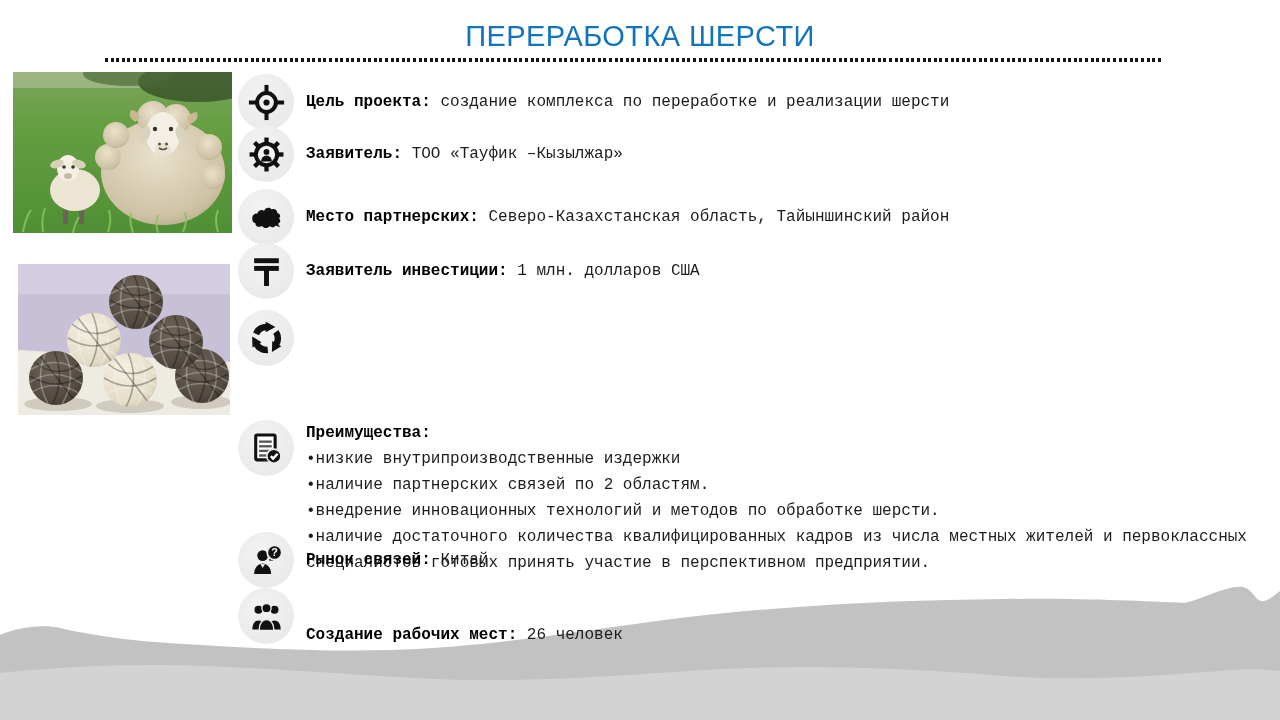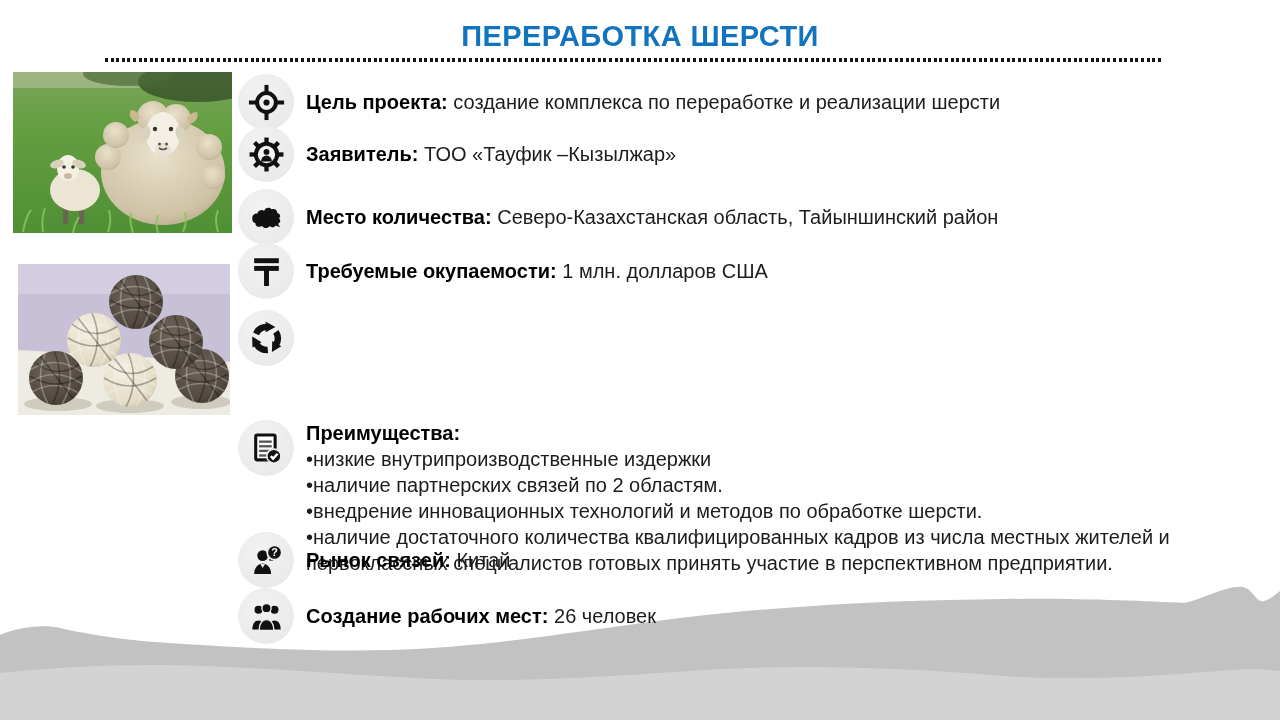--- a/index.html
+++ b/index.html
@@ -1,40 +1,40 @@
 <!DOCTYPE html>
 <html><head>
 <meta charset="utf-8">
 <style>
   html,body{margin:0;padding:0;background:#fff;}
   .slide{position:relative;width:1280px;height:720px;background:#fff;overflow:hidden;
          font-family:"Liberation Sans",sans-serif;}
   .title{position:absolute;top:20px;left:0;width:100%;text-align:center;
-         font-size:29px;font-weight:bold;color:#1274bc;letter-spacing:.4px;}
+         font-size:29px;font-weight:normal;color:#1274bc;letter-spacing:.4px;}
   .divider{position:absolute;left:105px;top:58px;width:1056px;height:4px;
            background:repeating-linear-gradient(90deg,#161616 0 3px,transparent 3px 5.6px);}
   .photo{position:absolute;display:block;}
   #sheep-photo{left:13px;top:72px;width:219px;height:161px;}
   #yarn-photo{left:18px;top:264px;width:212px;height:151px;}
   .row{position:absolute;left:238px;display:flex;align-items:center;}
   .badge{flex:0 0 auto;width:56px;height:56px;border-radius:50%;
          background:radial-gradient(circle at 42% 35%, #f3f3f3 0%, #eaeaea 70%, #e2e2e2 100%);
          display:flex;align-items:center;justify-content:center;}
   .badge svg{width:37px;height:37px;display:block;}
-  .row .text{margin-left:12px;font-size:20px;color:#1c1c1c;white-space:nowrap;}
+  .row .text{margin-left:12px;font-size:16px;color:#1c1c1c;white-space:nowrap;font-family:Liberation Mono, monospace;}
   .lbl{font-weight:bold;color:#000;}
   .row-goal{top:74px;}
   .row-applicant{top:126px;}
   .row-location{top:189px;}
   .row-investment{top:243px;}
   .row-payback{top:310px;}
   .row-advantages{top:372px;align-items:flex-start;margin-top:48px;}
   .row-advantages .text{white-space:normal;width:945px;line-height:26px;}
   .row-market{top:532px;}
-  .row-jobs{top:588px;}
+  .row-jobs{top:588px;align-items:flex-end;}
   .waves{position:absolute;left:0;bottom:0;width:1280px;height:150px;}
 </style>
 </head>
 <body>
 
 <div class="slide">
 
   <div class="title">ПЕРЕРАБОТКА ШЕРСТИ</div>
   <div class="divider"></div>
 
@@ -207,37 +207,37 @@
     </div>
   </div>
 
   <div class="row row-location">
     <div class="badge">
       <svg viewBox="0 0 24 24">
         <path fill="#111" d="M3,14 C2,11 4,9 6,9.5 C6.5,7.5 9,6.5 10.5,7.8 C11,5.5 14,5 15.5,6.8 C17,6 19,7 19,9 C21,9.5 21.5,11.5 20,12.5 C21.5,13.5 21,15.5 19.5,16 L20.8,18.4 L18,17.2 C17,18.8 15,18.5 14.2,17.5 C12.5,19.5 10,19 9.2,17.5 C7,18.8 4.5,17.5 4.8,15.5 C3.5,15.6 3,14.8 3,14 Z"></path>
       </svg>
     </div>
     <div class="text">
-      <span class="lbl">Место количества:</span>
+      <span class="lbl">Место партнерских:</span>
       <span class="val">Северо-Казахстанская область, Тайыншинский район</span>
     </div>
   </div>
 
   <div class="row row-investment">
     <div class="badge">
       <svg viewBox="0 0 24 24">
           <g fill="#111">
         <rect x="4" y="3.4" width="16" height="3.2"></rect>
         <rect x="4" y="8.4" width="16" height="3.2"></rect>
         <rect x="10.4" y="8.4" width="3.2" height="13"></rect>
       </g>
         </svg>
     </div>
     <div class="text">
-      <span class="lbl">Требуемые окупаемости:</span>
+      <span class="lbl">Заявитель инвестиции:</span>
       <span class="val">1 млн. долларов США</span>
     </div>
   </div>
 
   <div class="row row-payback">
     <div class="badge">
       <svg viewBox="0 0 24 24">
         <circle cx="12" cy="12" r="7.4" fill="none" stroke="#111" stroke-width="4.2" stroke-dasharray="9.6 5.9" stroke-dashoffset="4.8"></circle>
         <g fill="#111">
           <polygon points="-0.5,-3.4 5.8,0 -0.5,3.4" transform="rotate(0 12 12) translate(12 4.6)"></polygon>

